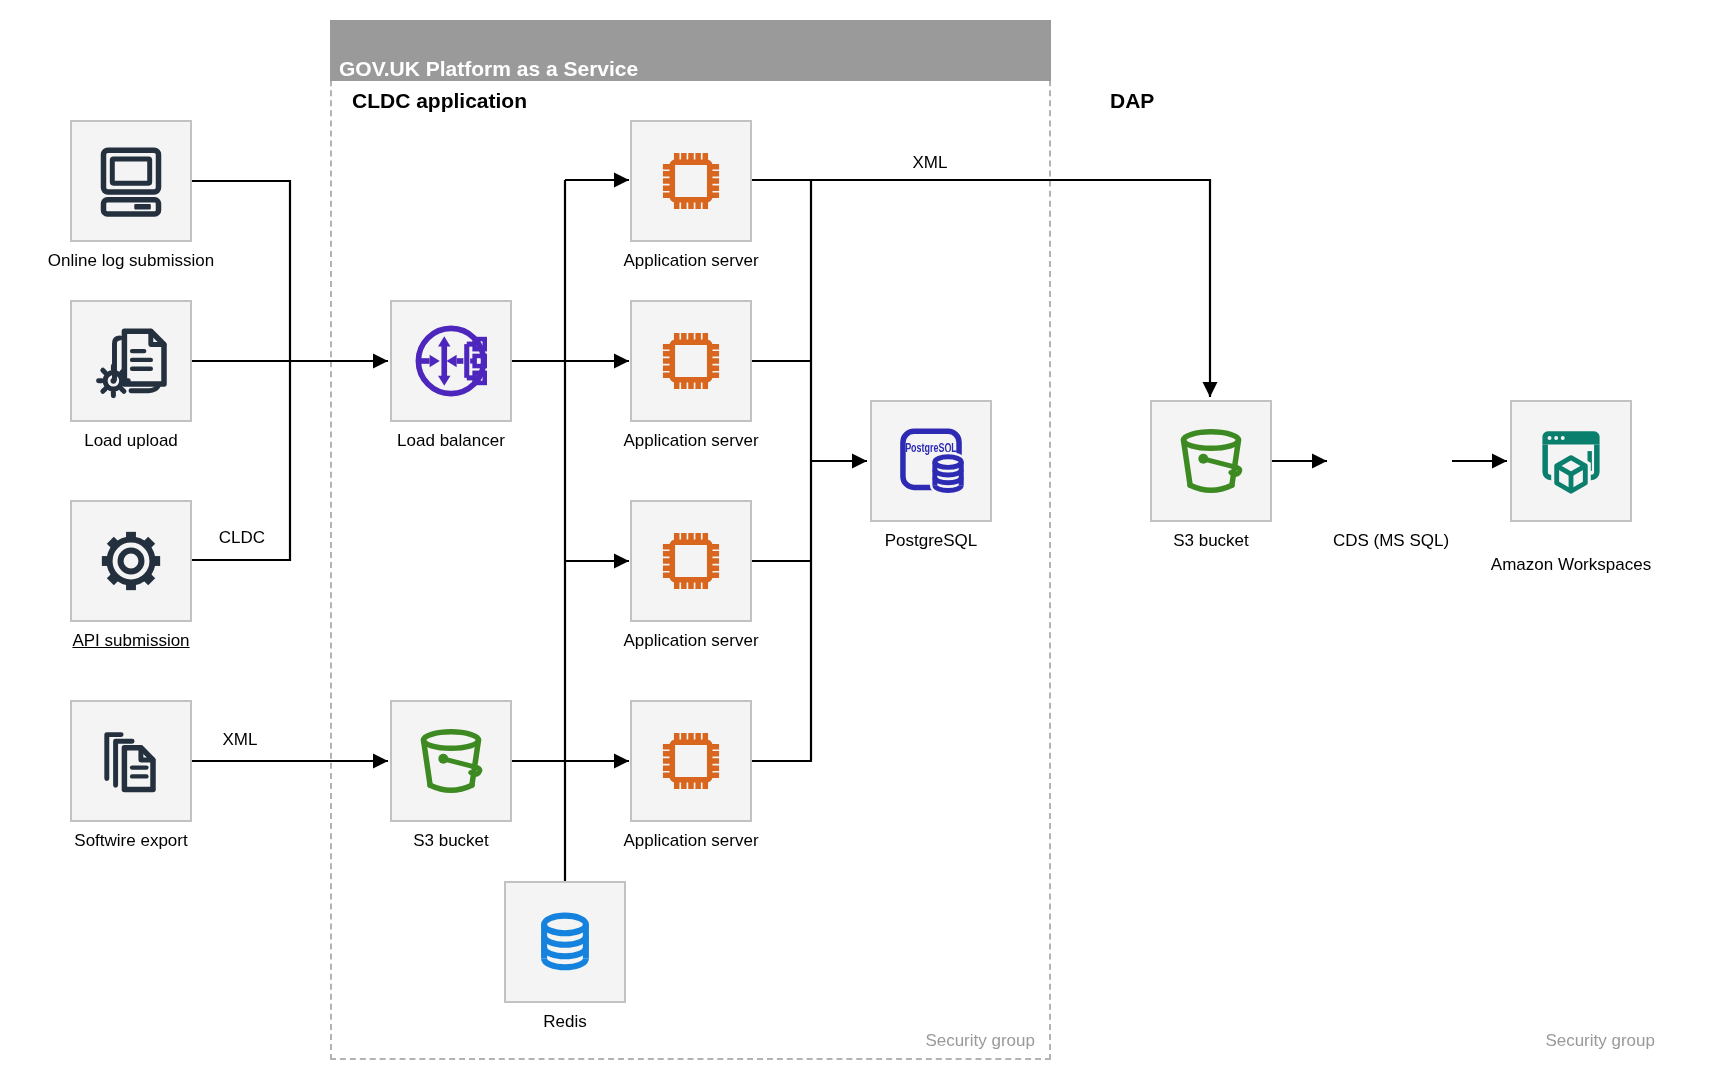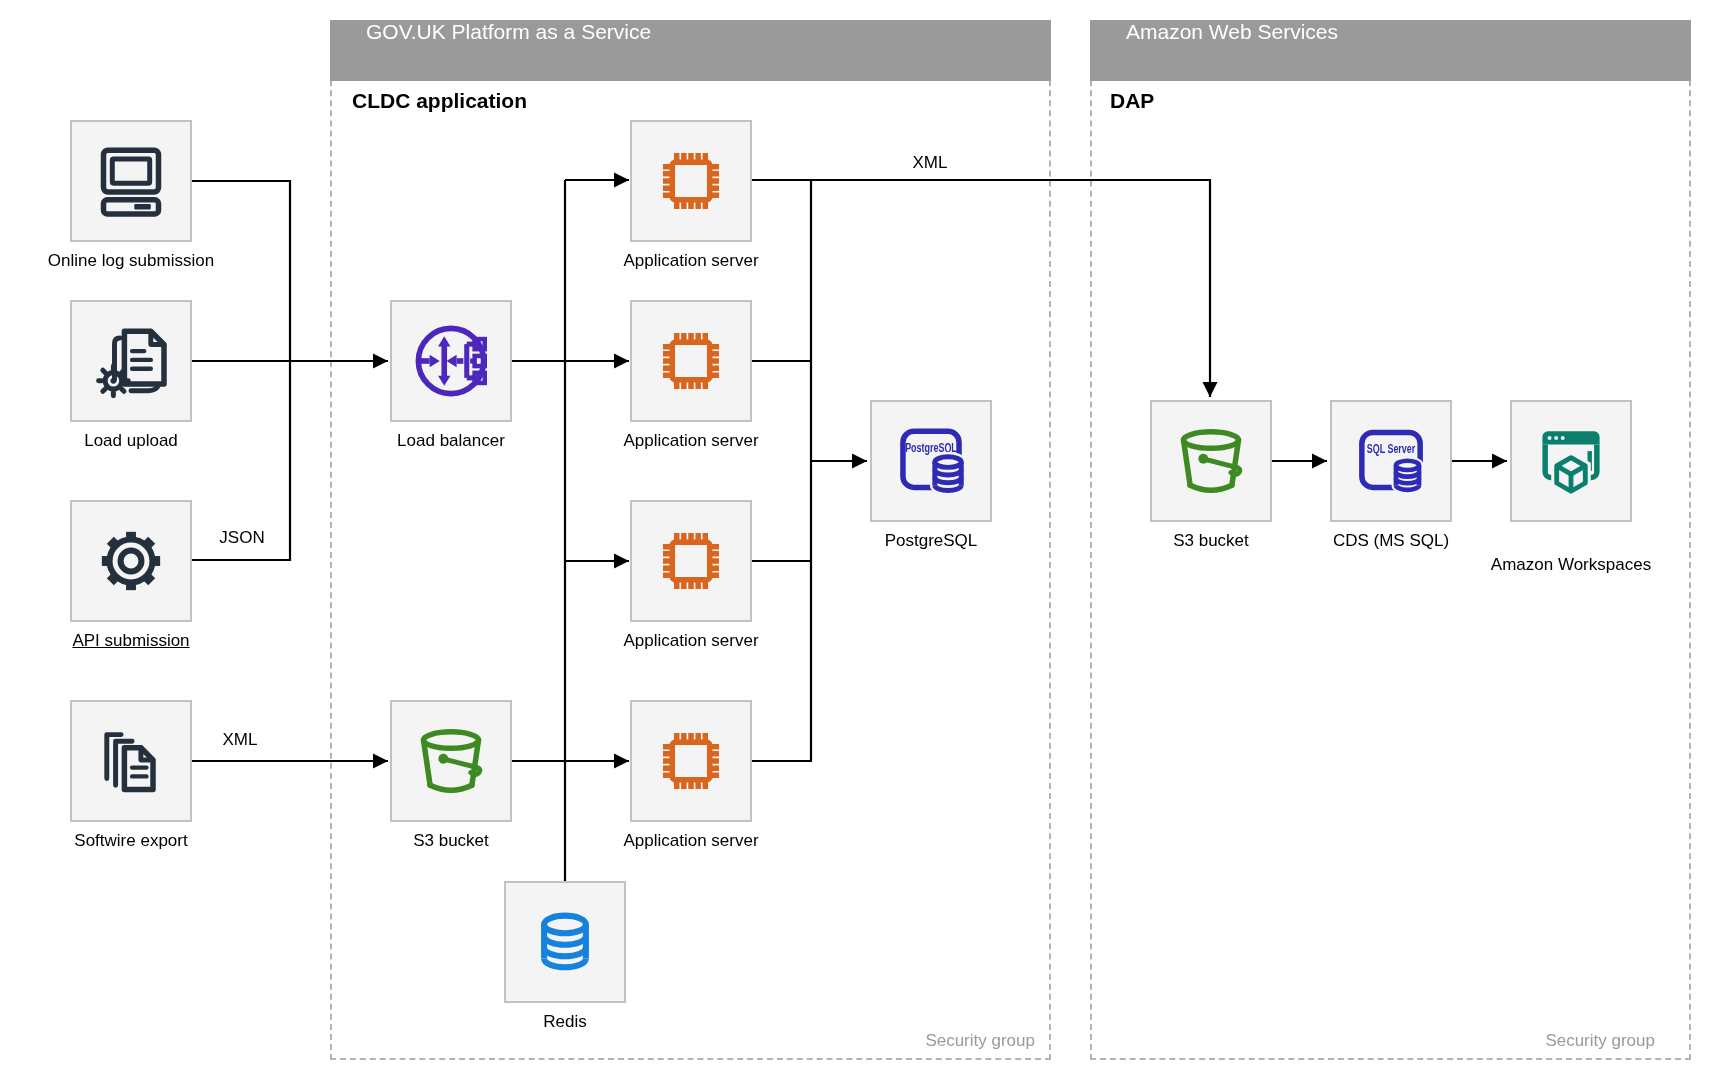--- a/index.html
+++ b/index.html
@@ -1,42 +1,37 @@
 <!DOCTYPE html>
 <html><head>
 <meta charset="utf-8">
 <style>
   html,body{margin:0;padding:0;background:#ffffff;}
   #stage{position:relative;width:1712px;height:1082px;background:#ffffff;
          font-family:"Liberation Sans",sans-serif;overflow:hidden;}
   .container{position:absolute;border:2px dashed #b3b3b3;border-top:none;box-sizing:border-box;background:transparent;}
-  .container-header{position:absolute;left:-2px;top:0;height:61px;display:flex;align-items:flex-start;
-         box-sizing:border-box;padding-left:36px;color:#ffffff;font-weight:normal;font-size:21px;}
+  .container-header{position:absolute;left:-2px;top:0;height:61px;display:flex;align-items:flex-end;
+         box-sizing:border-box;padding-left:9px;color:#ffffff;font-weight:bold;font-size:21px;}
   .container-sub{position:absolute;font-size:21px;font-weight:bold;color:#000;white-space:nowrap;}
   .container-footer{position:absolute;font-size:17px;text-align:right;white-space:nowrap;}
   .node{position:absolute;width:122px;height:122px;box-sizing:border-box;background:#f4f4f4;
         border:2px solid #c2c2c2;display:flex;align-items:center;justify-content:center;}
   .node svg{display:block;}
   .node-label{position:absolute;width:220px;text-align:center;font-size:17px;color:#000;white-space:nowrap;}
   .edge-label{position:absolute;width:80px;text-align:center;font-size:17px;color:#000;}
   #edges{position:absolute;left:0;top:0;pointer-events:none;}
 </style>
 </head>
 <body>
 
 <div id="stage">
 
   <div class="container" style="left:330px;top:20px;width:721px;height:1040px;">
     <div class="container-header" style="width: 721px; background-color: rgb(154, 154, 154);">
       <span>GOV.UK Platform as a Service</span>
-    </div>
-  </div>
-  <div class="container" style="left:1090px;top:20px;width:601px;height:1040px;">
-    <div class="container-header" style="width: 601px; background-color: rgb(154, 154, 154);">
-      <span>Amazon Web Services</span>
     </div>
   </div>
 
   <div class="container-sub" style="left:352px;top:89px;">CLDC application</div>
   <div class="container-sub" style="left:1110px;top:89px;">DAP</div>
 
   <div class="container-footer" style="left: 835px; top: 1031px; width: 200px; color: rgb(154, 154, 154);">Security group</div>
   <div class="container-footer" style="left: 1455px; top: 1031px; width: 200px; color: rgb(154, 154, 154);">Security group</div>
 
   <svg id="edges" width="1712" height="1082" viewBox="0 0 1712 1082" color="#000000">
@@ -58,21 +53,21 @@
       <path d="M752,561 H812"></path>
       <path d="M752,761 H812"></path>
       <path d="M811,180 V761"></path>
       <path d="M752,180 H1210 V397" marker-end="url(#arr)"></path>
       <path d="M811,461 H867" marker-end="url(#arr)"></path>
       <path d="M1272,461 H1327" marker-end="url(#arr)"></path>
       <path d="M1452,461 H1507" marker-end="url(#arr)"></path>
     </g>
   </svg>
 
-  <div class="edge-label" style="left:202px;top:528px;">JSON</div>
+  <div class="edge-label" style="left:202px;top:528px;">CLDC</div>
   <div class="edge-label" style="left:200px;top:730px;">XML</div>
   <div class="edge-label" style="left:890px;top:153px;">XML</div>
 
   <div class="node" style="left:70px;top:120px;">
     <svg width="88" height="88" viewBox="0 0 80 80" color="#25303e">
       <g fill="none" stroke="currentColor" stroke-linejoin="round">
         <rect x="15" y="12" width="50" height="38" rx="4" stroke-width="5"></rect>
         <rect x="23" y="20" width="34" height="22" rx="1" stroke-width="4.5"></rect>
         <rect x="15" y="57" width="50" height="13" rx="3.5" stroke-width="5"></rect>
         <rect x="43" y="61" width="15" height="5" rx="1" fill="currentColor" stroke="none"></rect>
@@ -274,37 +269,20 @@
         <path d="M15,21 L21,62"></path>
         <path d="M65,21 L59,62"></path>
         <path d="M21,62 q19,9 38,0"></path>
         <path d="M33,38 L64,46 q4,1.5 1,5 q-3,2.5 -7,-0.5" stroke-width="4.5"></path>
       </g>
       <circle cx="33" cy="38" r="4.5" fill="currentColor" stroke="none"></circle>
     </svg>
   </div>
   <div class="node-label" style="left:1101px;top:531px;">S3 bucket</div>
 
-  <div class="node" style="left:1330px;top:400px;">
-    <svg width="88" height="88" viewBox="0 0 80 80" color="#2d2ab4">
-      <rect x="13.5" y="14" width="53" height="50" rx="10" fill="none" stroke="currentColor" stroke-width="5"></rect>
-      <text x="40" y="33" text-anchor="middle" font-size="12" font-weight="bold" fill="currentColor" textLength="44" lengthAdjust="spacingAndGlyphs">SQL Server</text>
-      <g>
-        <path d="M44.5,44 V62 a10.5,4.2 0 0 0 21,0 V44" fill="#f4f4f4" stroke="#f4f4f4" stroke-width="8"></path>
-        <ellipse cx="55" cy="44" rx="10.5" ry="4.2" fill="#f4f4f4" stroke="#f4f4f4" stroke-width="8"></ellipse>
-      </g>
-      <g fill="none" stroke="currentColor" stroke-width="4.2">
-        <ellipse cx="55" cy="44" rx="10.5" ry="4.2"></ellipse>
-        <path d="M44.5,44 V62 M65.5,44 V62"></path>
-        <path d="M44.5,50 a10.5,4.2 0 0 0 21,0"></path>
-        <path d="M44.5,56 a10.5,4.2 0 0 0 21,0"></path>
-        <path d="M44.5,62 a10.5,4.2 0 0 0 21,0"></path>
-      </g>
-    </svg>
-  </div>
   <div class="node-label" style="left:1281px;top:531px;">CDS (MS SQL)</div>
 
   <div class="node" style="left:1510px;top:400px;">
     <svg width="88" height="88" viewBox="0 0 80 80" color="#0b7f6d">
       <path d="M19,13 h42 a5,5 0 0 1 5,5 v7 h-52 v-7 a5,5 0 0 1 5,-5 z" fill="currentColor" stroke="none"></path>
       <g fill="#f4f4f4" stroke="none">
         <circle cx="20.5" cy="19" r="1.8"></circle>
         <circle cx="26.5" cy="19" r="1.8"></circle>
         <circle cx="32.5" cy="19" r="1.8"></circle>
       </g>

